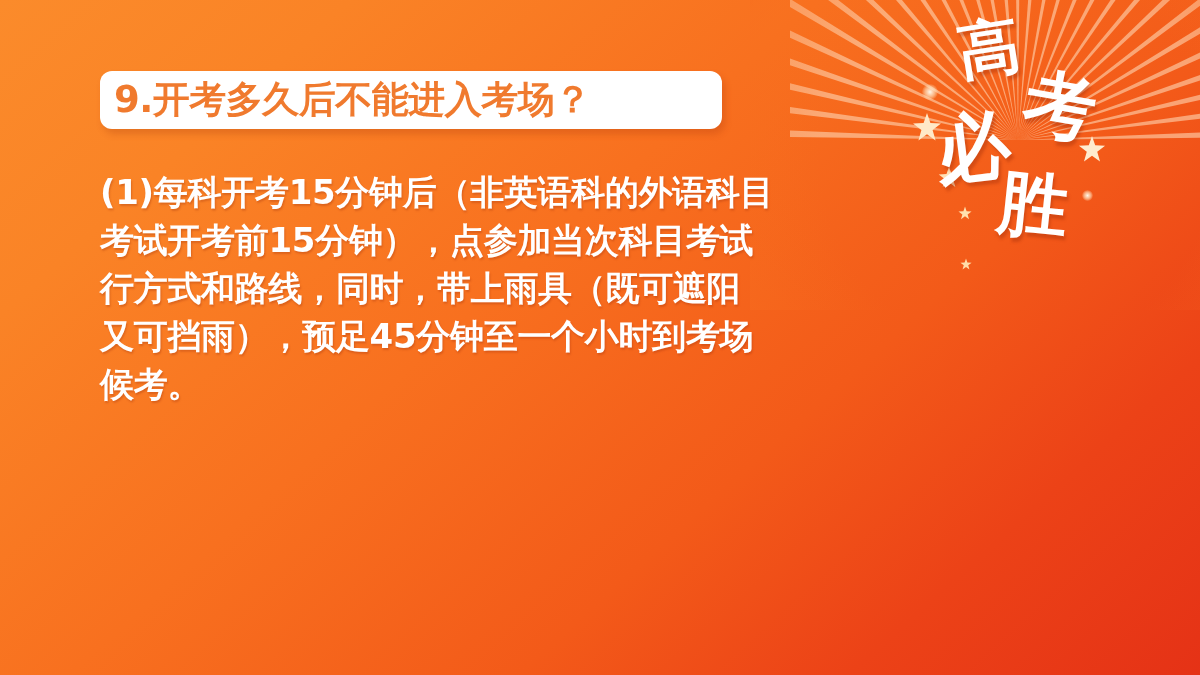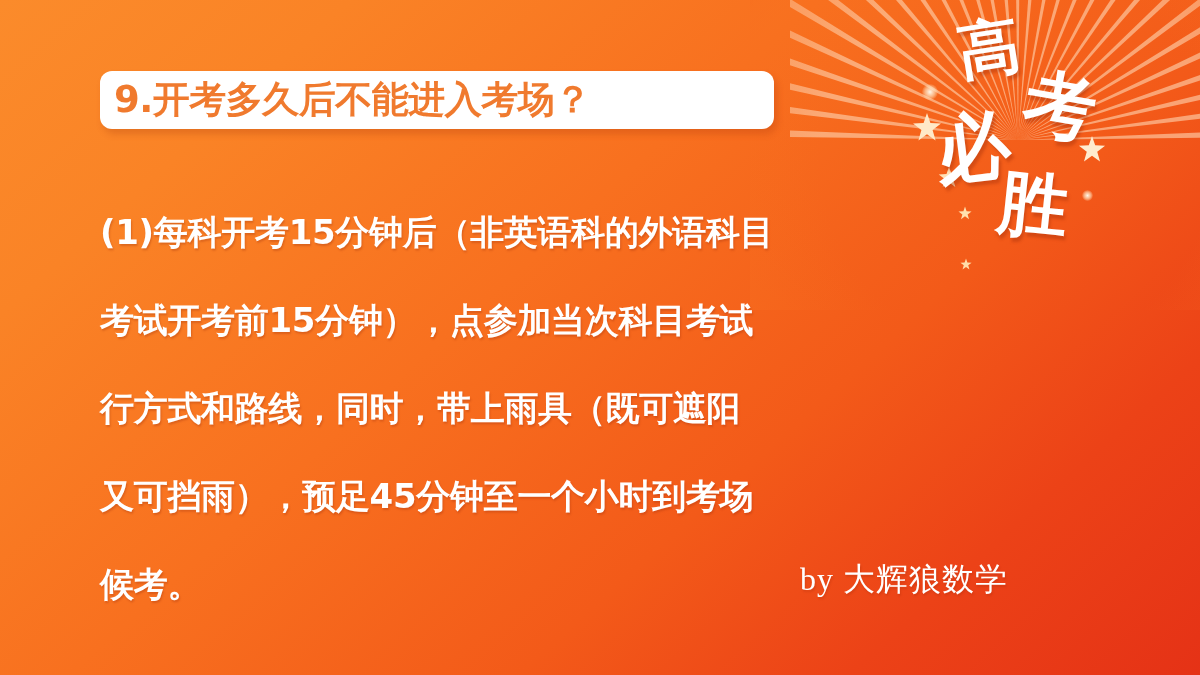--- a/index.html
+++ b/index.html
@@ -77,21 +77,21 @@
   .aw1 { left: 30px;  top: 0px;   font-size: 62px; transform: rotate(-9deg); }
   .aw2 { left: 96px;  top: 52px;  font-size: 72px; transform: rotate(10deg); }
   .aw3 { left: 8px;   top: 92px;  font-size: 74px; transform: rotate(-7deg); }
   .aw4 { left: 70px;  top: 152px; font-size: 70px; transform: rotate(6deg); }
 
   
   #title-box {
     position: absolute;
     left: 100px;
     top: 71px;
-    width: 674px;
+    width: 622px;
     height: 58px;
     background: #ffffff;
     border-radius: 12px;
     box-shadow: 3px 5px 7px rgba(150,40,10,0.22);
     display: flex;
     align-items: center;
     box-sizing: border-box;
     padding: 0 14px;
   }
   #title-text {
@@ -112,21 +112,20 @@
   }
   #body-copy .line {
     color: #ffffff;
     font-size: 34px;
     font-weight: bold;
     line-height: 48px;
     white-space: nowrap;
     letter-spacing: -0.3px;
     text-shadow: 1px 2px 2px rgba(155,45,12,0.30);
     font-family: "DejaVu Sans", "Liberation Sans", sans-serif;
-    margin-top: 40px;
   }
 
   
   #signature {
     position: absolute;
     left: 800px;
     top: 558px;
     color: #ffffff;
     font-size: 32px;
     font-weight: normal;
@@ -211,15 +210,14 @@
   </div>
 
   <div id="body-copy">
     <div class="line">(1)每科开考15分钟后（非英语科的外语科目</div>
     <div class="line">考试开考前15分钟），点参加当次科目考试</div>
     <div class="line">行方式和路线，同时，带上雨具（既可遮阳</div>
     <div class="line">又可挡雨），预足45分钟至一个小时到考场</div>
     <div class="line">候考。</div>
   </div>
 
-  <div id="signature">by  大辉狼数学</div>
 
 </div>
 
 </body></html>

